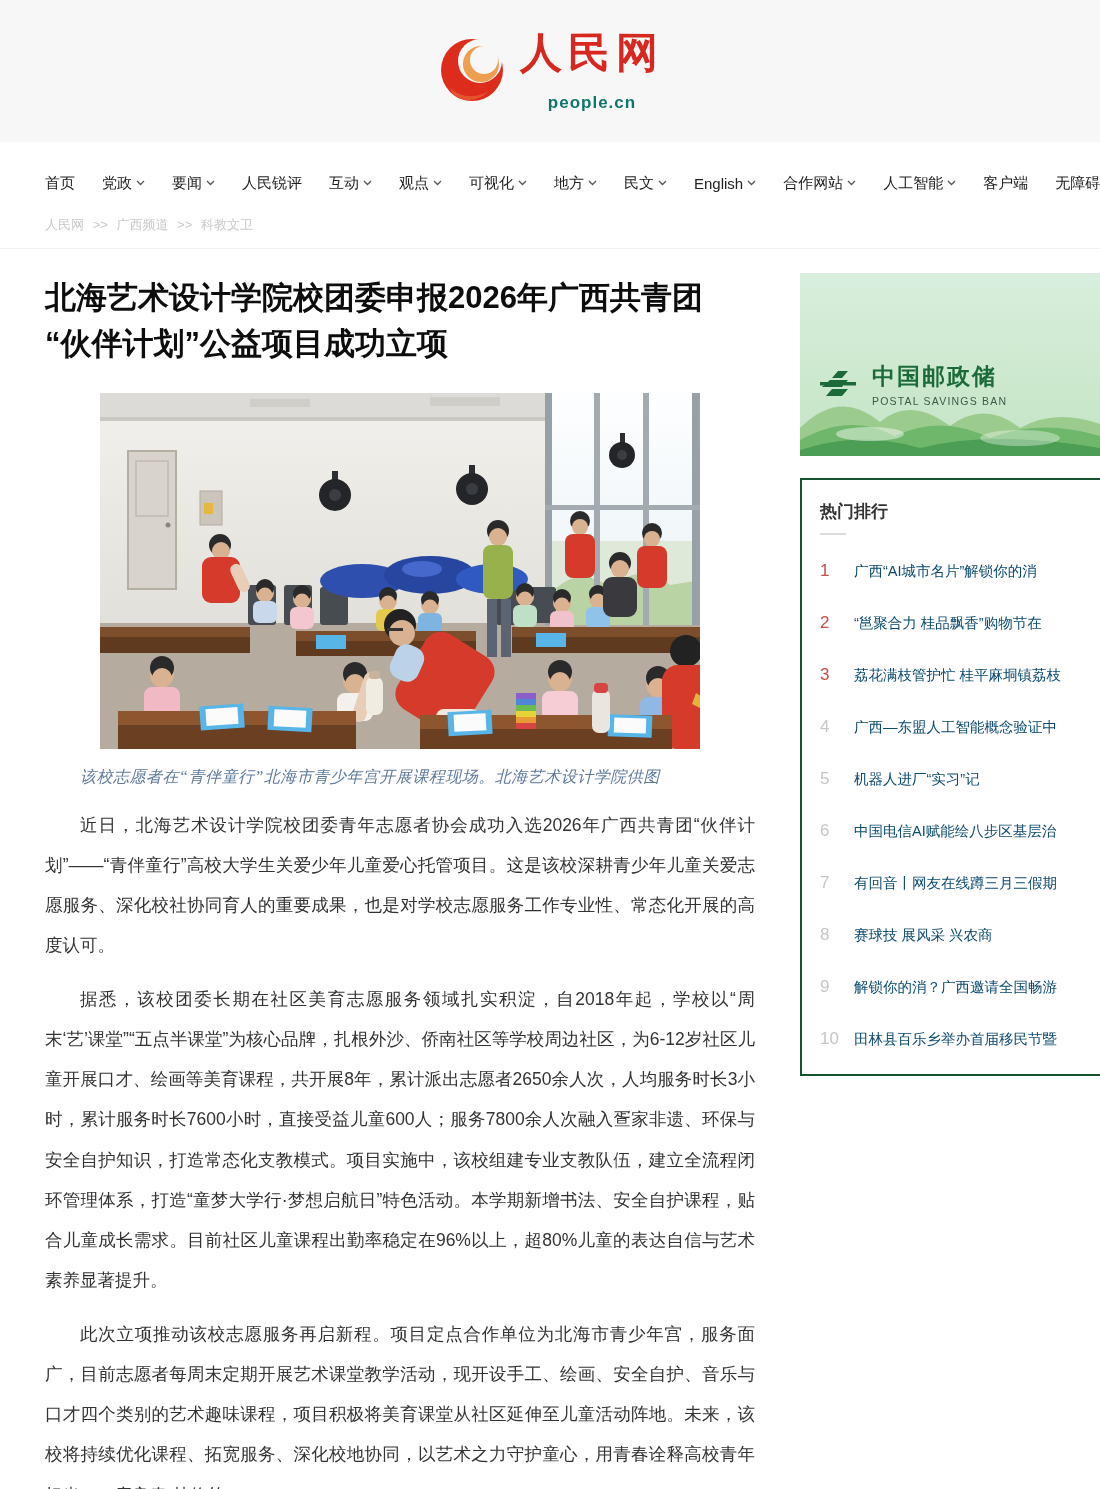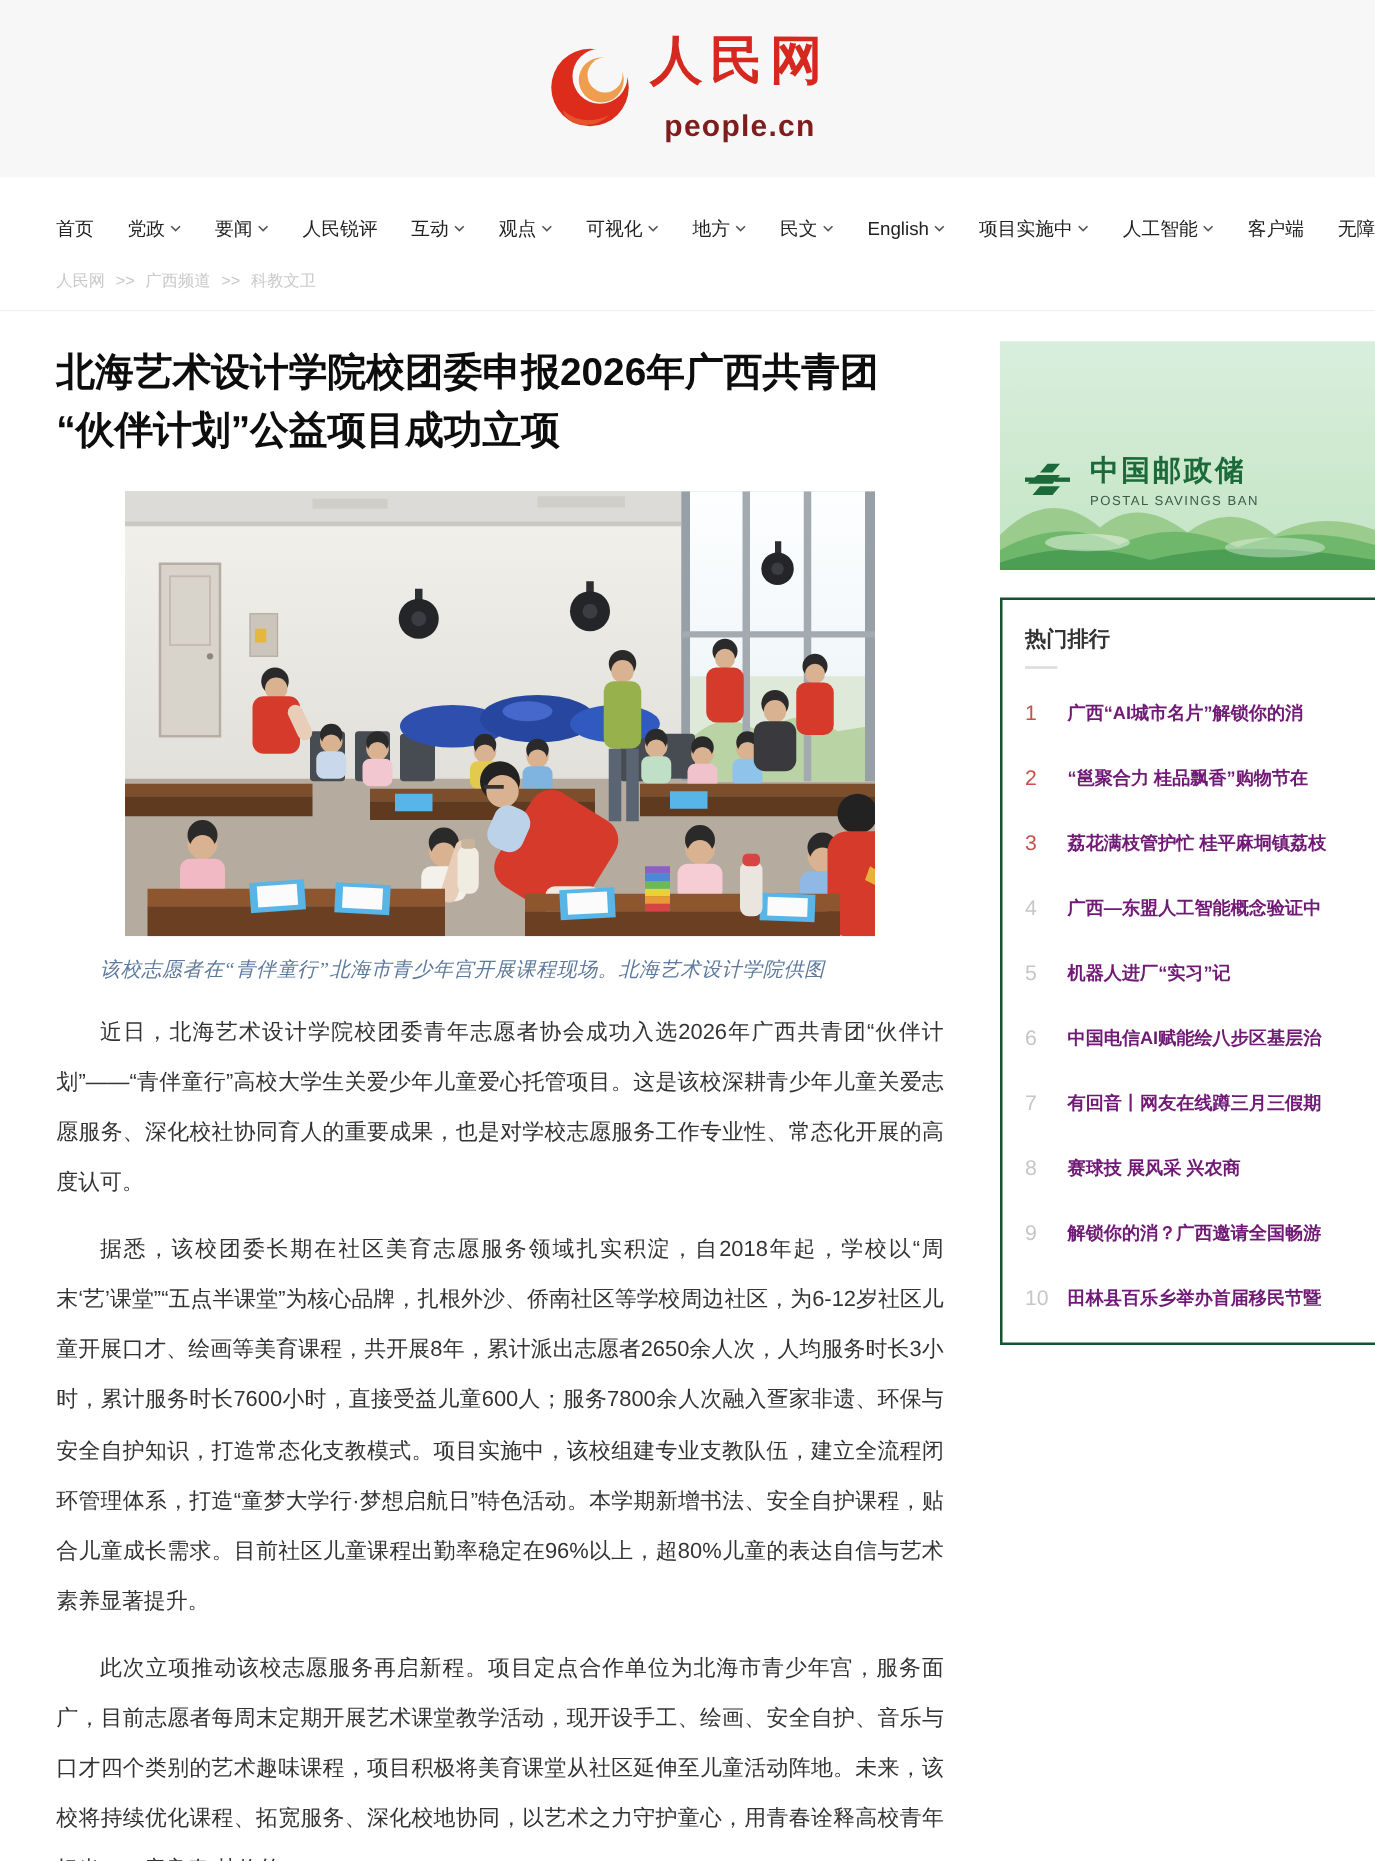--- a/index.html
+++ b/index.html
@@ -5,21 +5,21 @@
   * { margin:0; padding:0; box-sizing:border-box; }
   html,body { width:1100px; height:1489px; overflow:hidden; background:#fff;
     font-family:"Liberation Sans","DejaVu Sans",sans-serif; color:#222; }
 
   
   .site-header { height:142px; background:#f7f7f7; display:flex; align-items:center; justify-content:center; }
   .logo { display:flex; align-items:center; gap:10px; }
   .logo-text { display:flex; flex-direction:column; align-items:center; line-height:1; }
   .logo-cn { font-size:42px; font-weight:bold; color:#d7281f; letter-spacing:6px;
     font-family:"Liberation Serif","DejaVu Serif",serif; }
-  .logo-en { font-size:24px; font-weight:bold; color:#7f1d1d; margin-top:20px; letter-spacing:1px; }
+  .logo-en { font-size:17px; font-weight:bold; color:#0f766e; margin-top:20px; letter-spacing:1px; }
 
   
   .nav { height:58px; background:#fff; display:flex; align-items:center; padding:0 28px 0 45px; }
   .nav-items { display:flex; gap:27px; flex:1;margin-top:24px; }
   .nav-item { font-size:15px; color:#222; text-decoration:none; display:flex; align-items:center; gap:4px; white-space:nowrap; cursor:pointer; }
   .caret { width:9px; height:6px; display:inline-block; }
 
   
   .breadcrumb { padding:16px 45px 14px; font-size:13px; color:#c9c9c9; border-bottom:1px solid #f1f1f1; }
   .breadcrumb a { color:#c9c9c9; text-decoration:none; }
@@ -62,21 +62,21 @@
   .ad-hills { position:absolute; bottom:0; left:0; }
 
   .hot-box { margin-top:22px; width:360px; border:2px solid #14532d; padding:20px 0 24px 18px; }
   .hot-title { font-size:17px; font-weight:bold; color:#333; }
   .hot-underline { width:26px; height:2px; background:#dcdcdc; margin-top:10px; }
   .hot-list { list-style:none; margin-top:26px; }
   .hot-item { display:flex; align-items:flex-start; gap:12px; margin-bottom:31px; cursor:pointer; }
   .hot-item:last-child { margin-bottom:0; }
   .hot-rank { width:22px; flex:0 0 auto; font-size:17px; text-align:left; color:#c6c6c6; }
   .hot-rank.top { color:#c5504c; }
-  .hot-text { font-size:14.5px; color:#701a75; white-space:nowrap; line-height:1.45;font-weight:bold; }
+  .hot-text { font-size:14.5px; color:#0c4a6e; white-space:nowrap; line-height:1.45; }
 </style>
 </head>
 <body>
 
 <header class="site-header">
   <a class="logo">
     <span>
       <svg width="74" height="74" viewBox="0 0 74 74">
         <circle cx="36" cy="38" r="31" fill="#dd2b1c"></circle>
         <circle cx="44" cy="29" r="22" fill="#f7f7f7"></circle>
@@ -142,21 +142,21 @@
           <path d="M1 1l3.5 3.5L8 1" fill="none" stroke="#555" stroke-width="1.3"></path>
         </svg>
       </a>
     <a class="nav-item">
         <span>English</span>
         <svg class="caret" viewBox="0 0 9 6">
           <path d="M1 1l3.5 3.5L8 1" fill="none" stroke="#555" stroke-width="1.3"></path>
         </svg>
       </a>
     <a class="nav-item">
-        <span>项目实施中</span>
+        <span>合作网站</span>
         <svg class="caret" viewBox="0 0 9 6">
           <path d="M1 1l3.5 3.5L8 1" fill="none" stroke="#555" stroke-width="1.3"></path>
         </svg>
       </a>
     <a class="nav-item">
         <span>人工智能</span>
         <svg class="caret" viewBox="0 0 9 6">
           <path d="M1 1l3.5 3.5L8 1" fill="none" stroke="#555" stroke-width="1.3"></path>
         </svg>
       </a>

